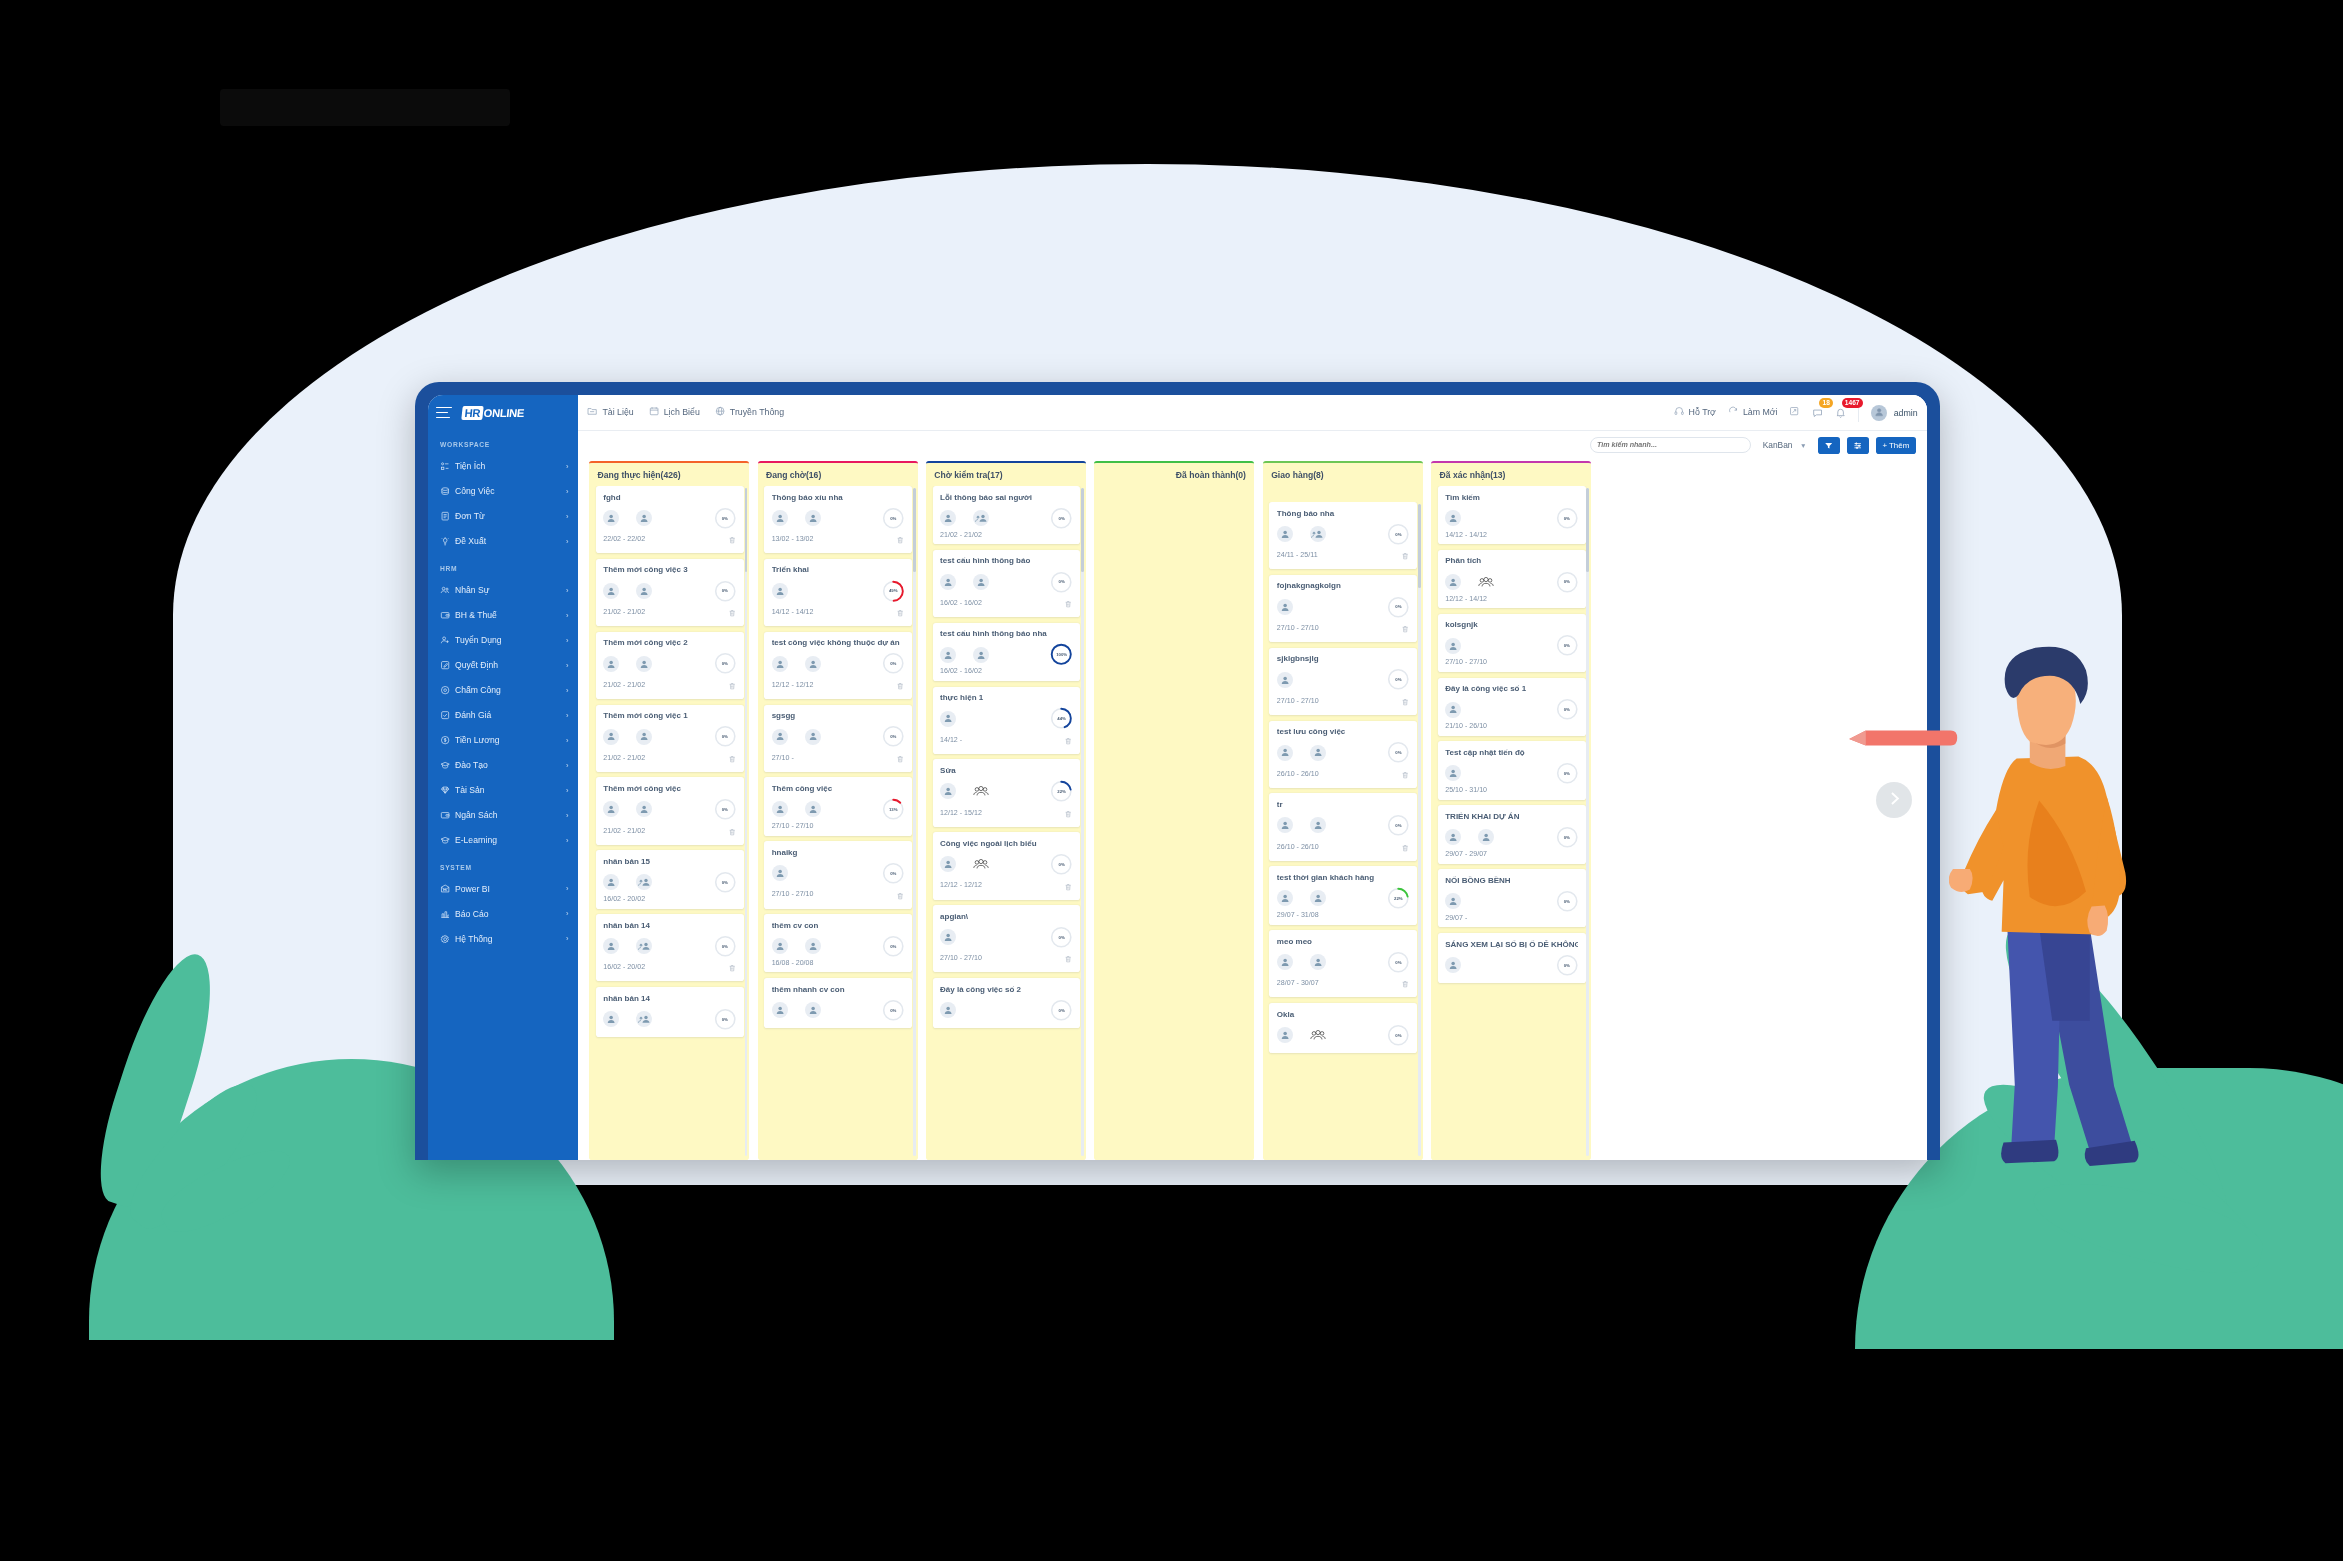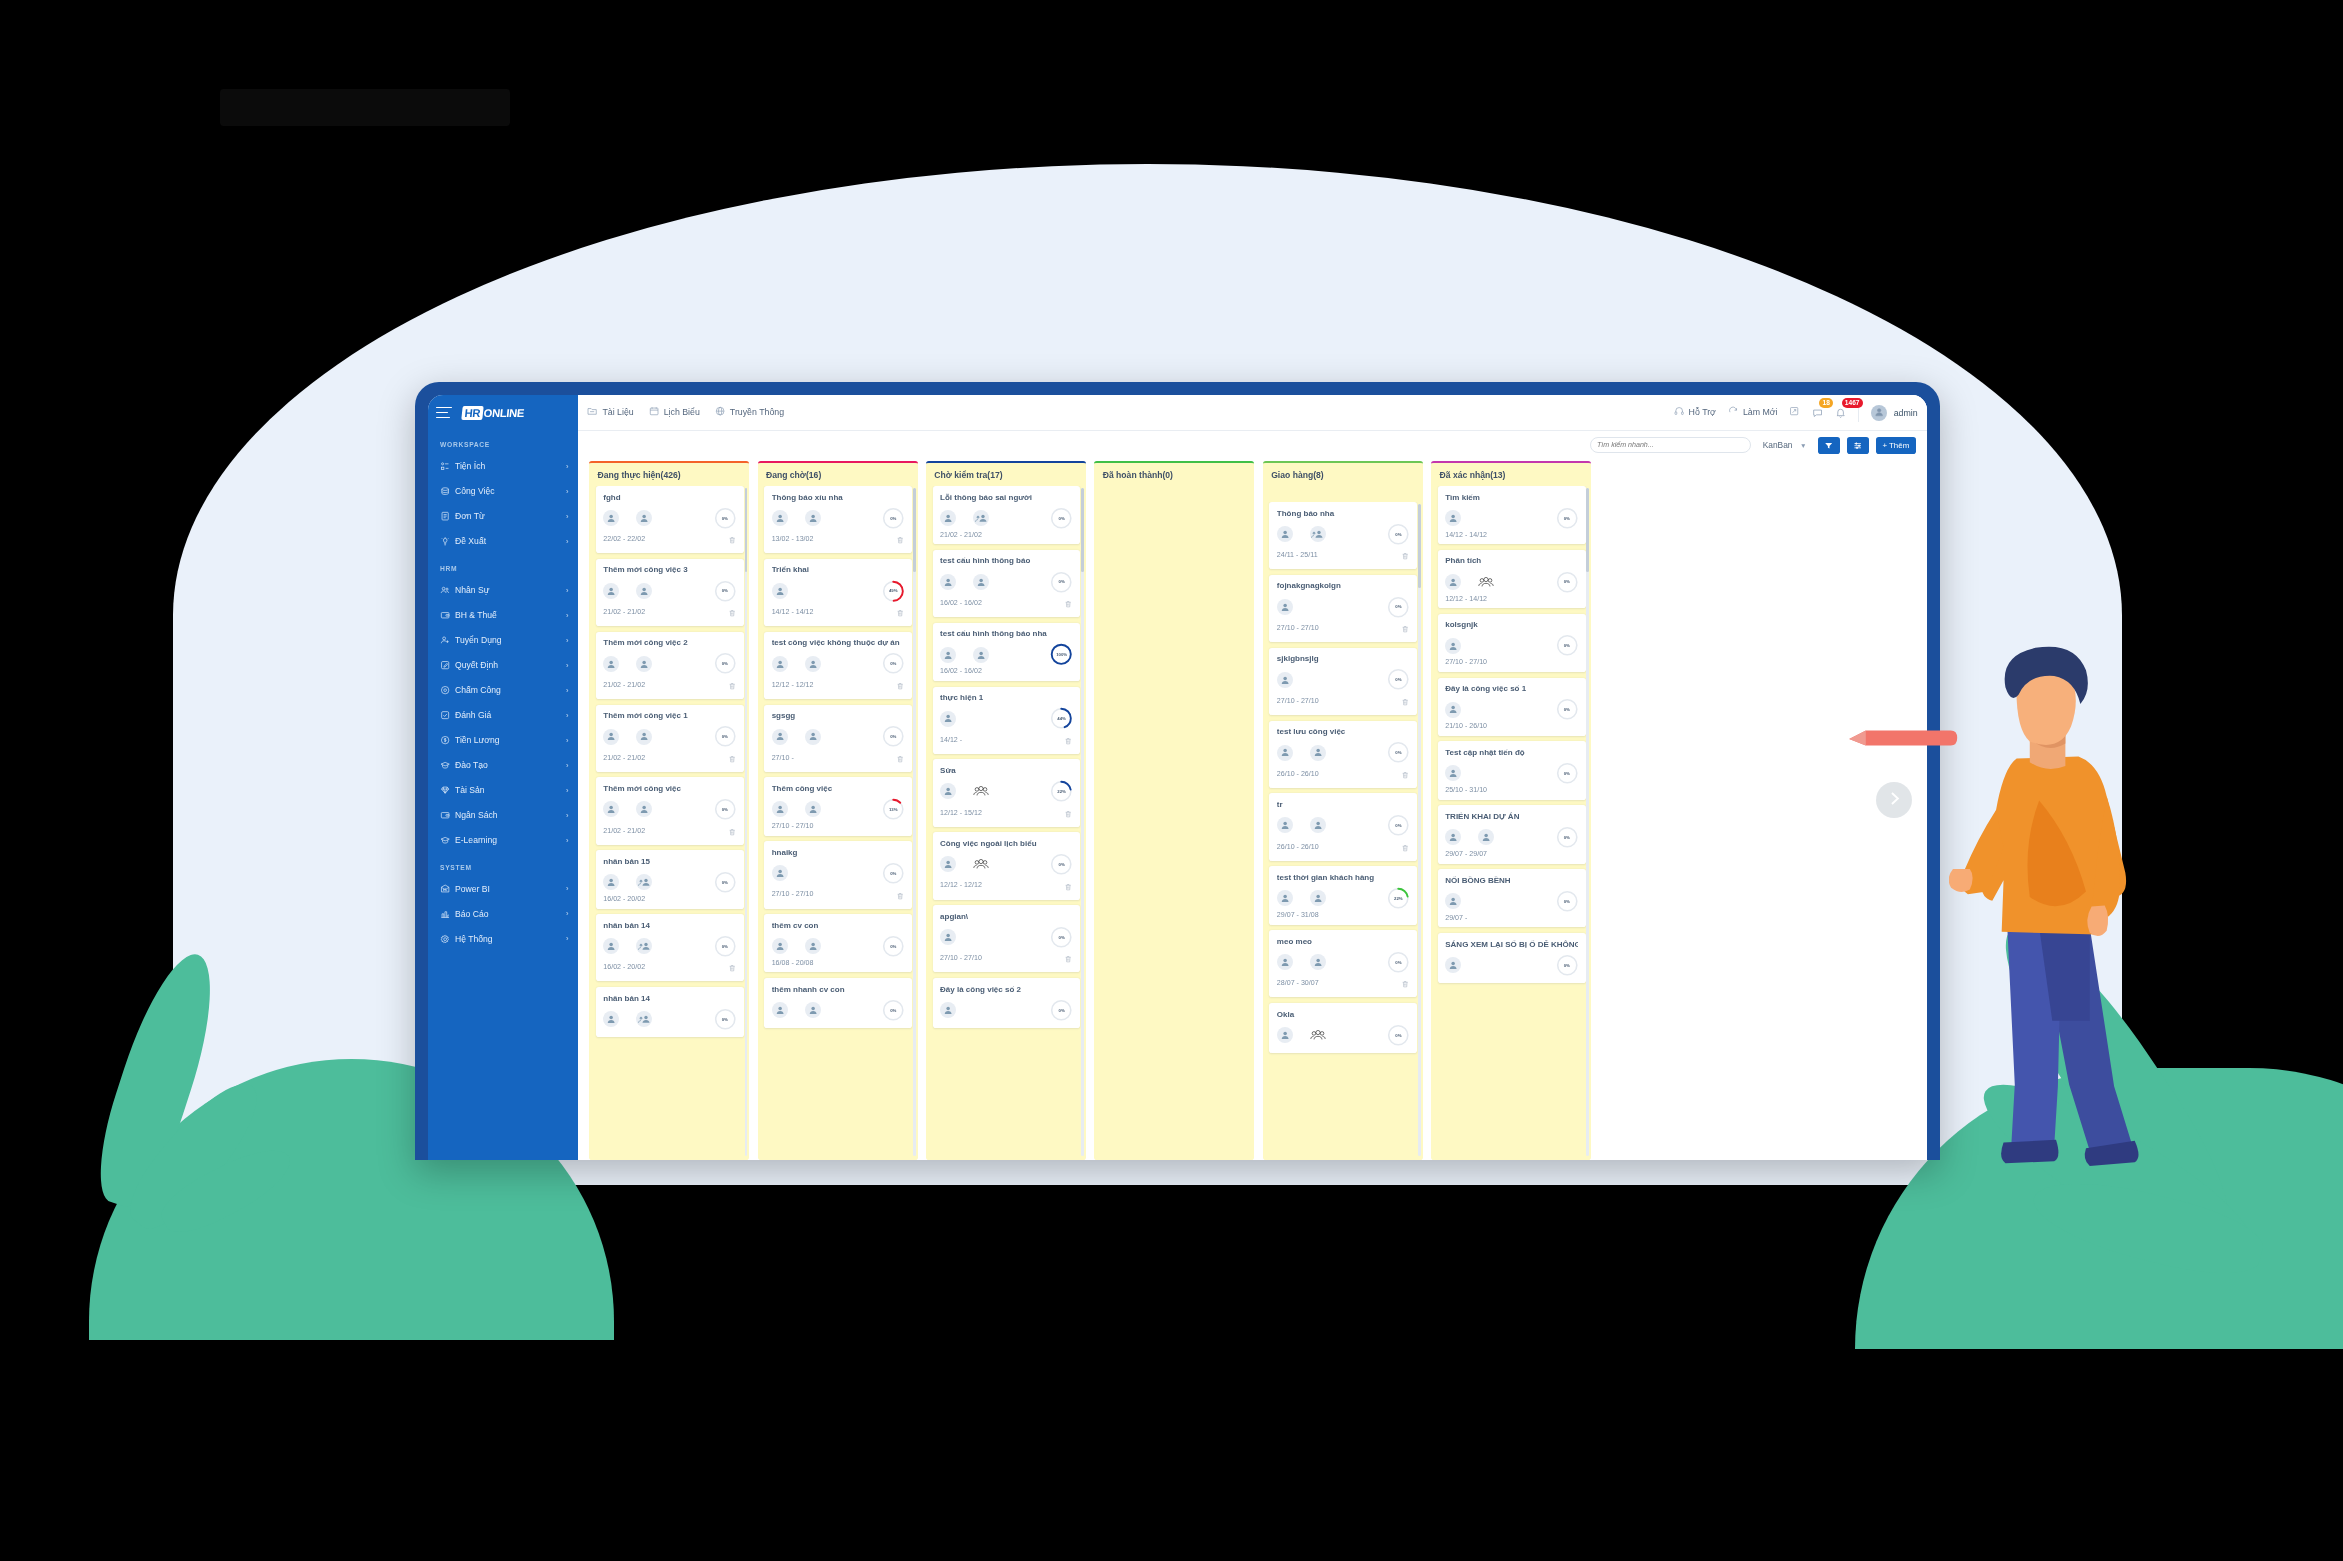--- a/index.html
+++ b/index.html
@@ -84,21 +84,21 @@
   #tabrow{height:23.4px;display:flex;align-items:flex-end;border-bottom:0.9px solid #e6ebf1;
           padding:0 11.2px;background:#fff;gap:22.5px;}
   .tab{font-size:8px;letter-spacing:0.2px;color:#7b8ca1;padding-bottom:3.7px;cursor:pointer;
        border-bottom:1.9px solid transparent;white-space:nowrap;}
   .tab.active{color:#1565c0;font-weight:bold;border-bottom-color:#1565c0;}
 
   
   #toolbar{height:28px;display:flex;align-items:center;padding:0 11.2px;background:#fff;gap:6.6px;}
   #search-input{margin-left:auto;width:161px;height:16px;border:0.9px solid #dfe5ec;border-radius:8px;
        font-size:7.1px;color:#9aa8b8;padding:0 5.6px;box-sizing:border-box;font-style:italic;
-       font-family:"Liberation Sans",sans-serif;background:#fff;}
+       font-family:"Liberation Sans",sans-serif;background:#fff;font-weight:bold;}
   .view-select{display:flex;align-items:center;gap:7.5px;font-size:8.4px;color:#56687d;cursor:pointer;
        padding:0 4.7px;height:17px;}
   .view-select .cv{font-size:6.6px;color:#8a9cb3;}
   .tb-btn{height:17px;min-width:22.5px;background:#1565c0;border-radius:2.8px;display:flex;
           align-items:center;justify-content:center;cursor:pointer;color:#fff;}
   .tb-btn svg{width:9.4px;height:9.4px;fill:#fff;}
   .tb-btn.add{padding:0 6.6px;gap:1.9px;font-size:7.9px;white-space:nowrap;}
 
   
   #board{flex:1;display:flex;gap:8.4px;padding:1.9px 11.2px 0 11.2px;overflow:hidden;background:#fff;}
@@ -1090,21 +1090,21 @@
                       </svg><span class="pc">0%</span></span>
                   </div>
                   <div class="card-foot">
                     <span class="card-date"></span>
                   </div>
                 </div>
                 <div class="scroll-track"></div>
                 <div class="scroll-thumb"></div>
               </div>
             </div>
-            <div class="col" style="border-top-color: rgb(65, 191, 71);">
+            <div class="col" style="border-top-color: rgb(65, 191, 71); text-align: right;">
               <div class="col-head">Đã hoàn thành(0)</div>
               <div class="col-body"></div>
             </div>
             <div class="col" style="border-top-color: rgb(109, 198, 85); gap: 16px;">
               <div class="col-head">Giao hàng(8)</div>
               <div class="col-body">
                 <div class="card">
                   <div class="card-title">Thông báo nha</div>
                   <div class="card-mid">
                     <span class="ava">

